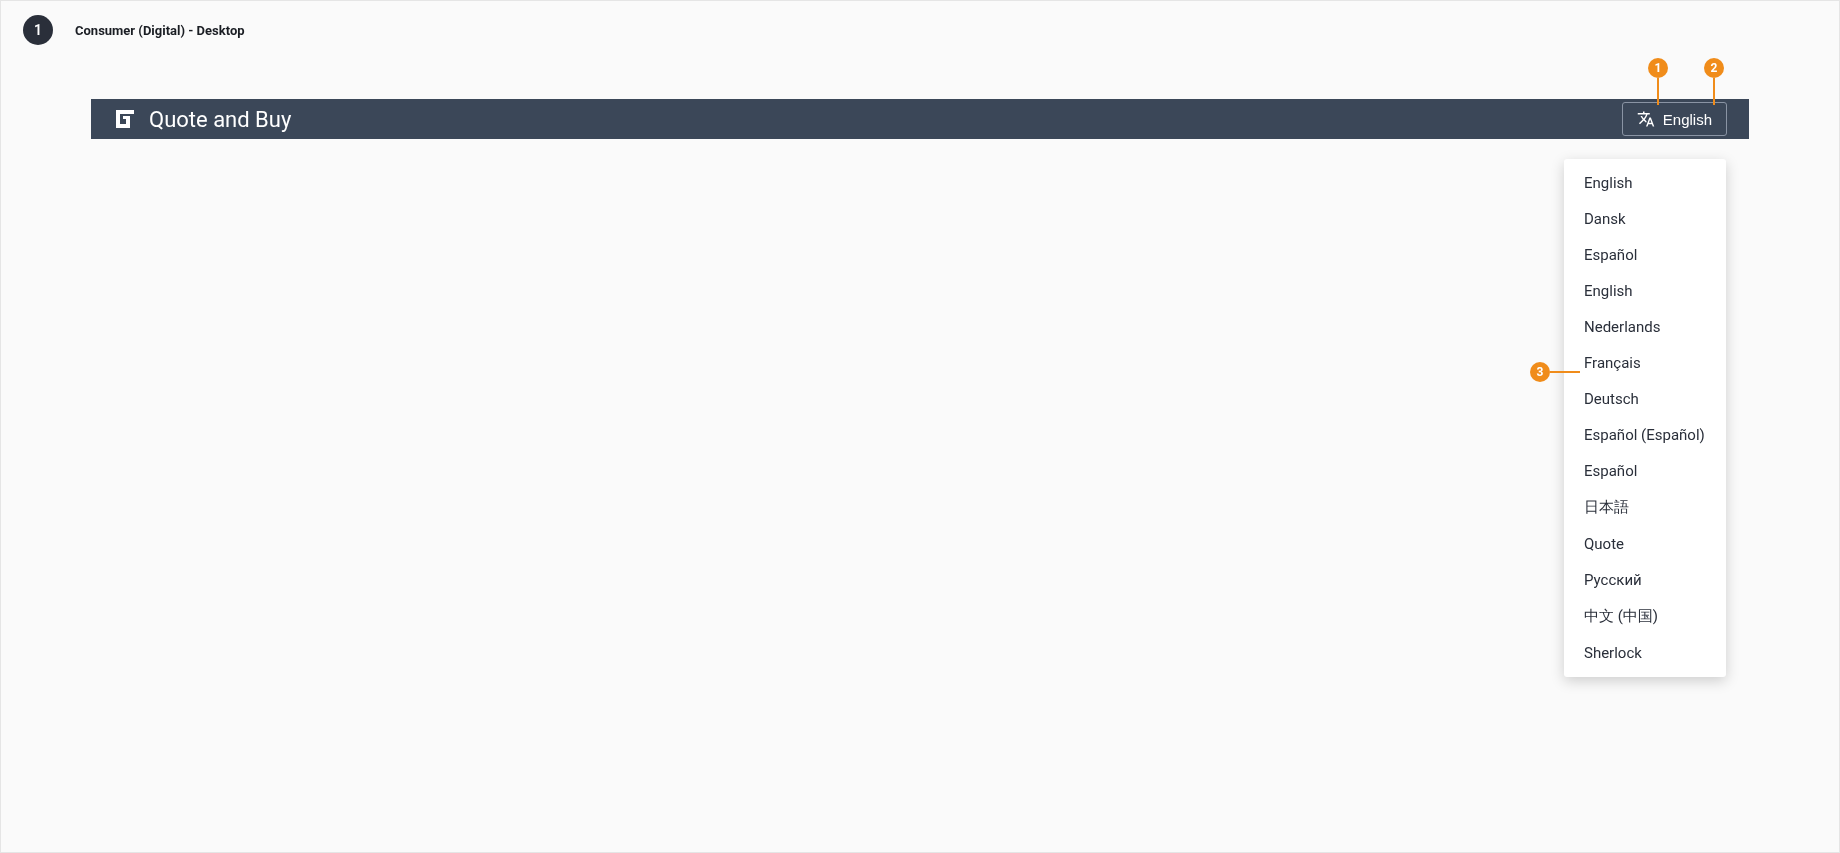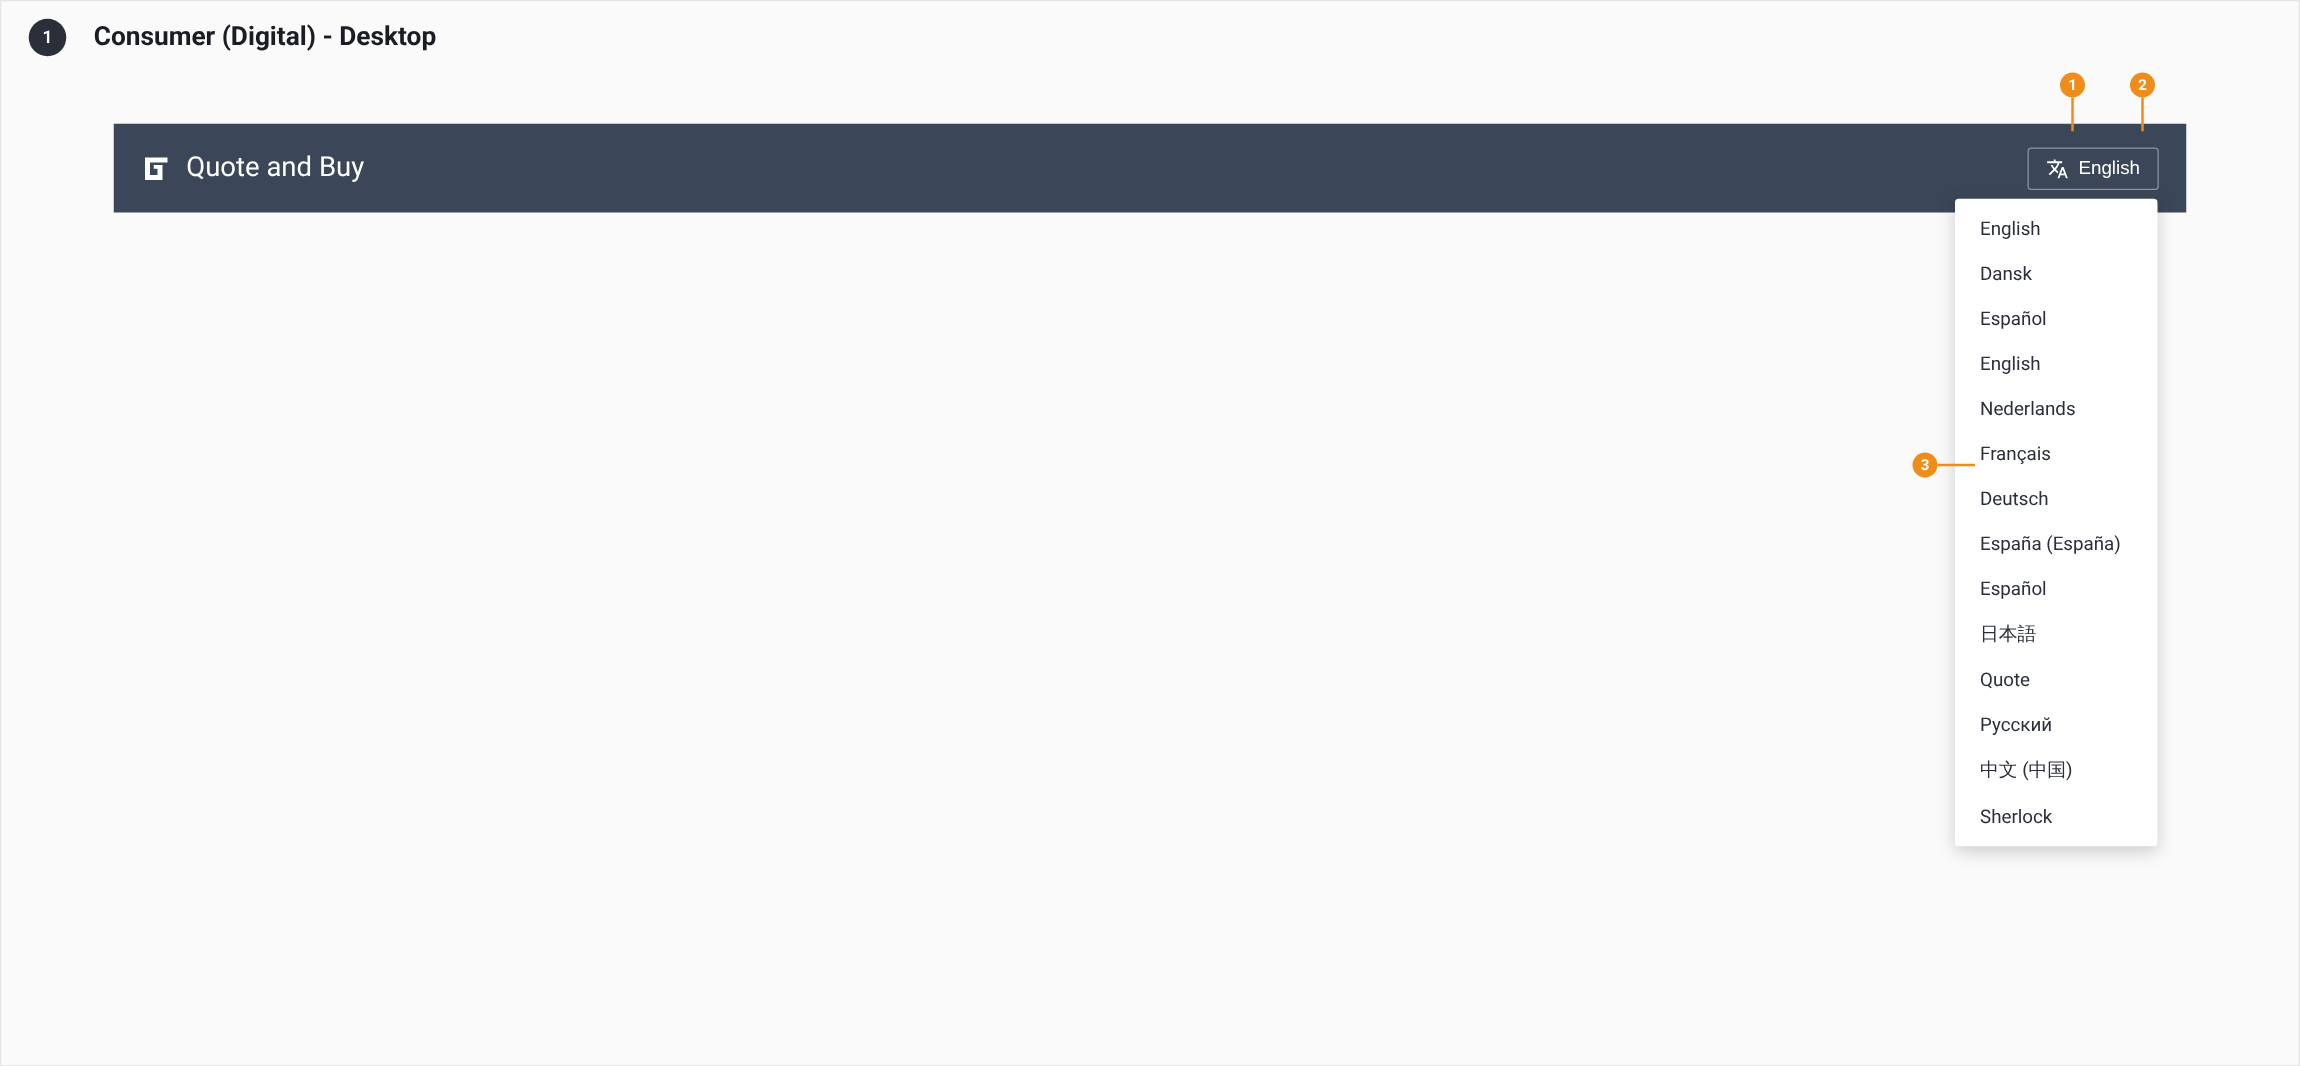--- a/index.html
+++ b/index.html
@@ -27,31 +27,31 @@
     border-radius: 50%;
     background: #2a2f3a;
     color: #fff;
     display: flex;
     align-items: center;
     justify-content: center;
     font-size: 14px;
     font-weight: 600;
   }
   .page-title {
-    font-size: 21px;
+    font-size: 13px;
     font-weight: 700;
     color: #1a1d23;
   }
   .app-frame {
     margin: 40px 90px 0 90px;
     position: relative;
   }
   .app-header {
     background: #3b4758;
-    height: 71px;
+    height: 40px;
     display: flex;
     align-items: center;
     padding: 0 22px;
     justify-content: space-between;
   }
   .brand {
     display: flex;
     align-items: center;
     gap: 12px;
     color: #fff;
@@ -162,21 +162,21 @@
   </div>
 
   <div class="dropdown">
     <div class="dropdown-item">English</div>
     <div class="dropdown-item">Dansk</div>
     <div class="dropdown-item">Español</div>
     <div class="dropdown-item">English</div>
     <div class="dropdown-item">Nederlands</div>
     <div class="dropdown-item">Français</div>
     <div class="dropdown-item">Deutsch</div>
-    <div class="dropdown-item">España (España)</div>
+    <div class="dropdown-item">Español (Español)</div>
     <div class="dropdown-item">Español</div>
     <div class="dropdown-item">日本語</div>
     <div class="dropdown-item">Quote</div>
     <div class="dropdown-item">Русский</div>
     <div class="dropdown-item">中文 (中国)</div>
     <div class="dropdown-item">Sherlock</div>
   </div>
 
 </div>
 

